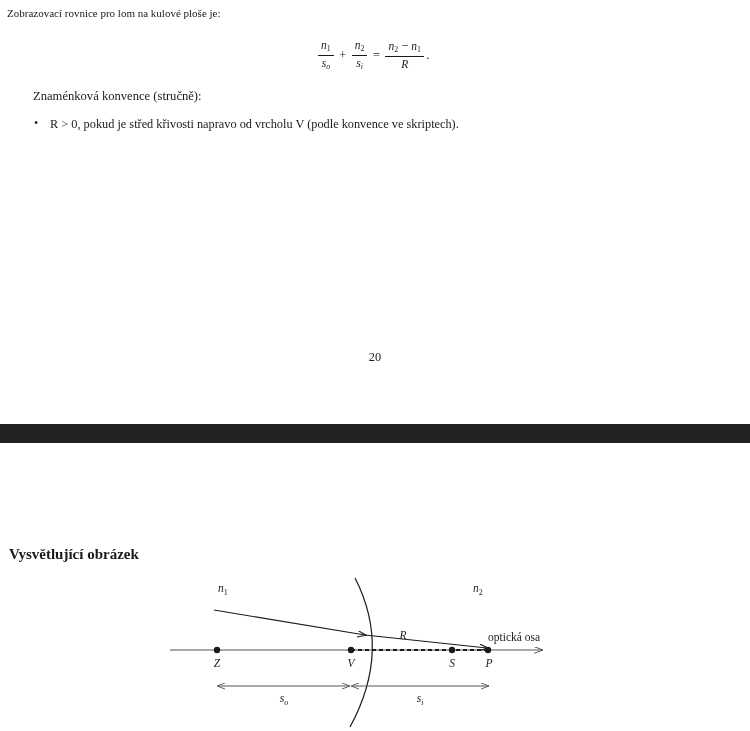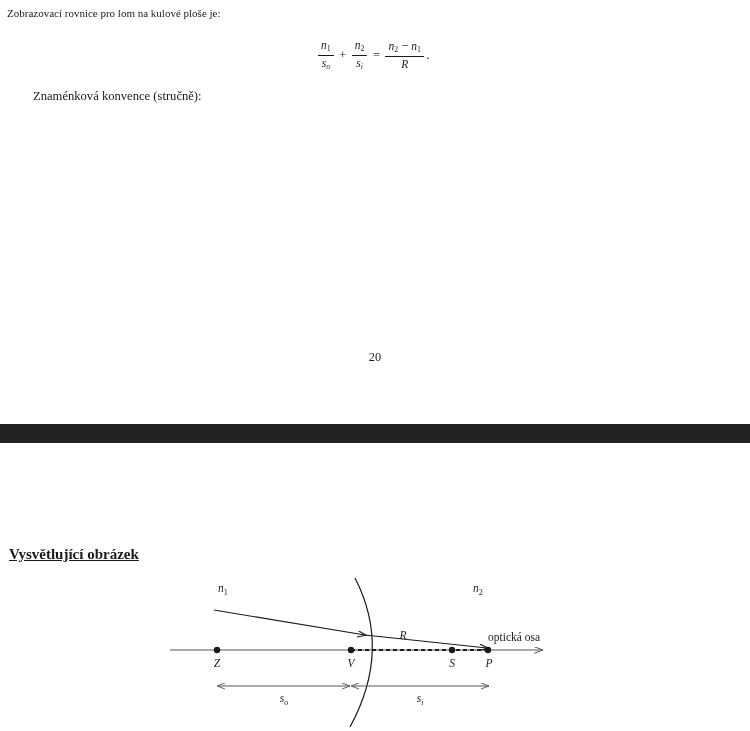--- a/index.html
+++ b/index.html
@@ -136,21 +136,20 @@
   }
 
   
   .fig-head {
     position: absolute;
     left: 9px;
     top: 546px;
     font-size: 15px;
     font-weight: bold;
     white-space: nowrap;
-    text-decoration: underline;
   }
   .figure {
     position: absolute;
     left: 0;
     top: 565px;
     width: 750px;
     height: 166px;
   }
   .figure svg {
     display: block;
@@ -194,20 +193,21 @@
         <span class="bar"></span>
         <span class="den">R</span>
       </span>
       <span class="op" style="margin-left:1px">.</span>
     </span>
   </div>
 
   <div class="sub-head">Znaménková konvence (stručně):</div>
 
   <div class="bullets">
+    <div class="bullet">R &gt; 0, pokud je střed křivosti napravo od vrcholu V (podle konvence ve skriptech).</div>
   </div>
 
   <div class="page-num">20</div>
 
   <div class="separator"></div>
 
   <div class="fig-head">Vysvětlující obrázek</div>
 
   <div class="figure">
     <svg width="750" height="166" viewBox="0 0 750 166" xmlns="http://www.w3.org/2000/svg">

